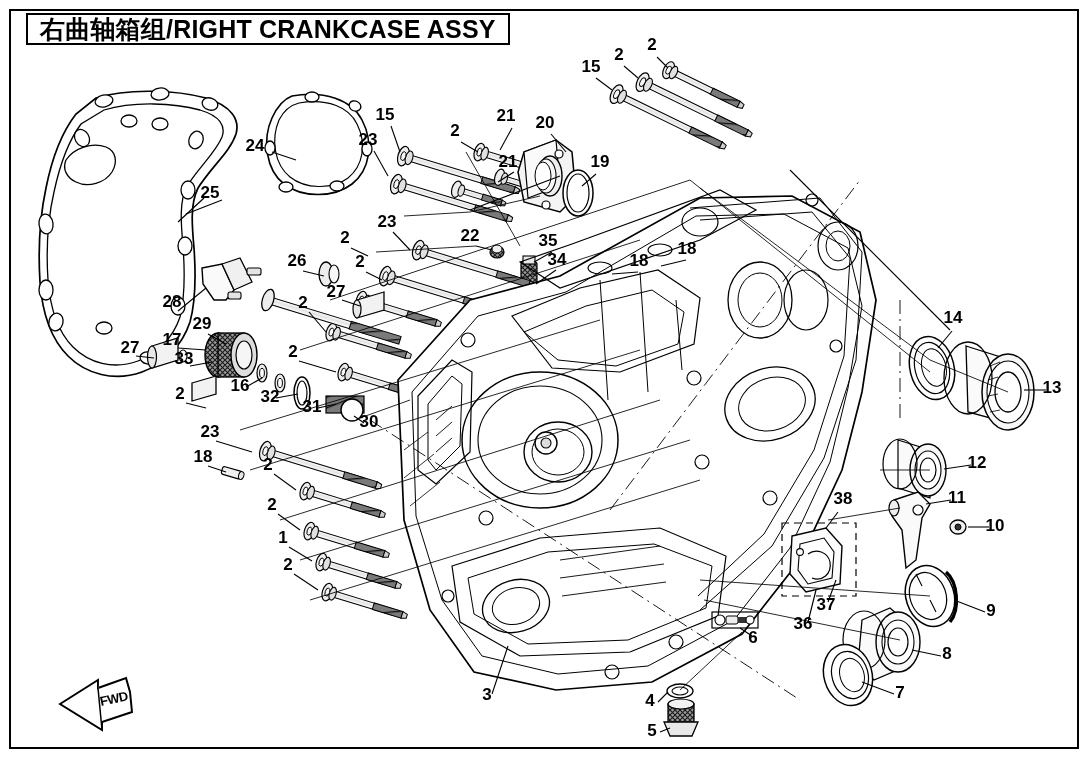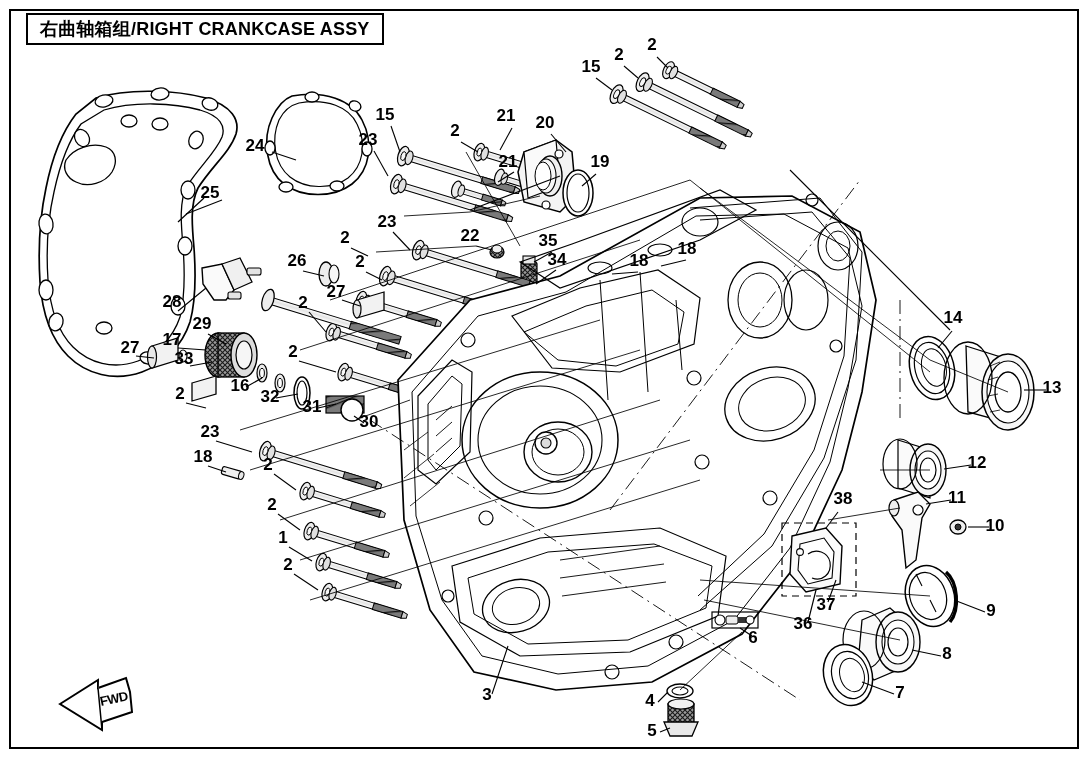--- a/index.html
+++ b/index.html
@@ -4,21 +4,21 @@
 <style>
   html,body{margin:0;padding:0;background:#fff;}
   body{width:1090px;height:760px;overflow:hidden;
        font-family:"Liberation Sans",sans-serif;}
   #sheet{position:relative;width:1090px;height:760px;background:#fff;}
   #frame{position:absolute;left:9px;top:9px;width:1070px;height:740px;
          border:2px solid #000;box-sizing:border-box;}
   #titlebox{position:absolute;left:26px;top:13px;height:32px;
             border:2px solid #000;background:#fff;box-sizing:border-box;
             display:flex;align-items:center;padding:0 12px;z-index:40;}
-  #titlebox span{font-size:18px;font-weight:bold;letter-spacing:.2px;
+  #titlebox span{font-size:25px;font-weight:bold;letter-spacing:.2px;
                  white-space:nowrap;color:#000;}
   svg{position:absolute;left:0;top:0;width:1090px;height:760px;}
   .lbl{font-family:"Liberation Sans",sans-serif;font-size:17px;
        font-weight:bold;fill:#000;}
   .fwdtxt{font-family:"Liberation Sans",sans-serif;font-size:13px;
           font-weight:bold;fill:#000;}
 </style>
 </head>
 <body>
 

